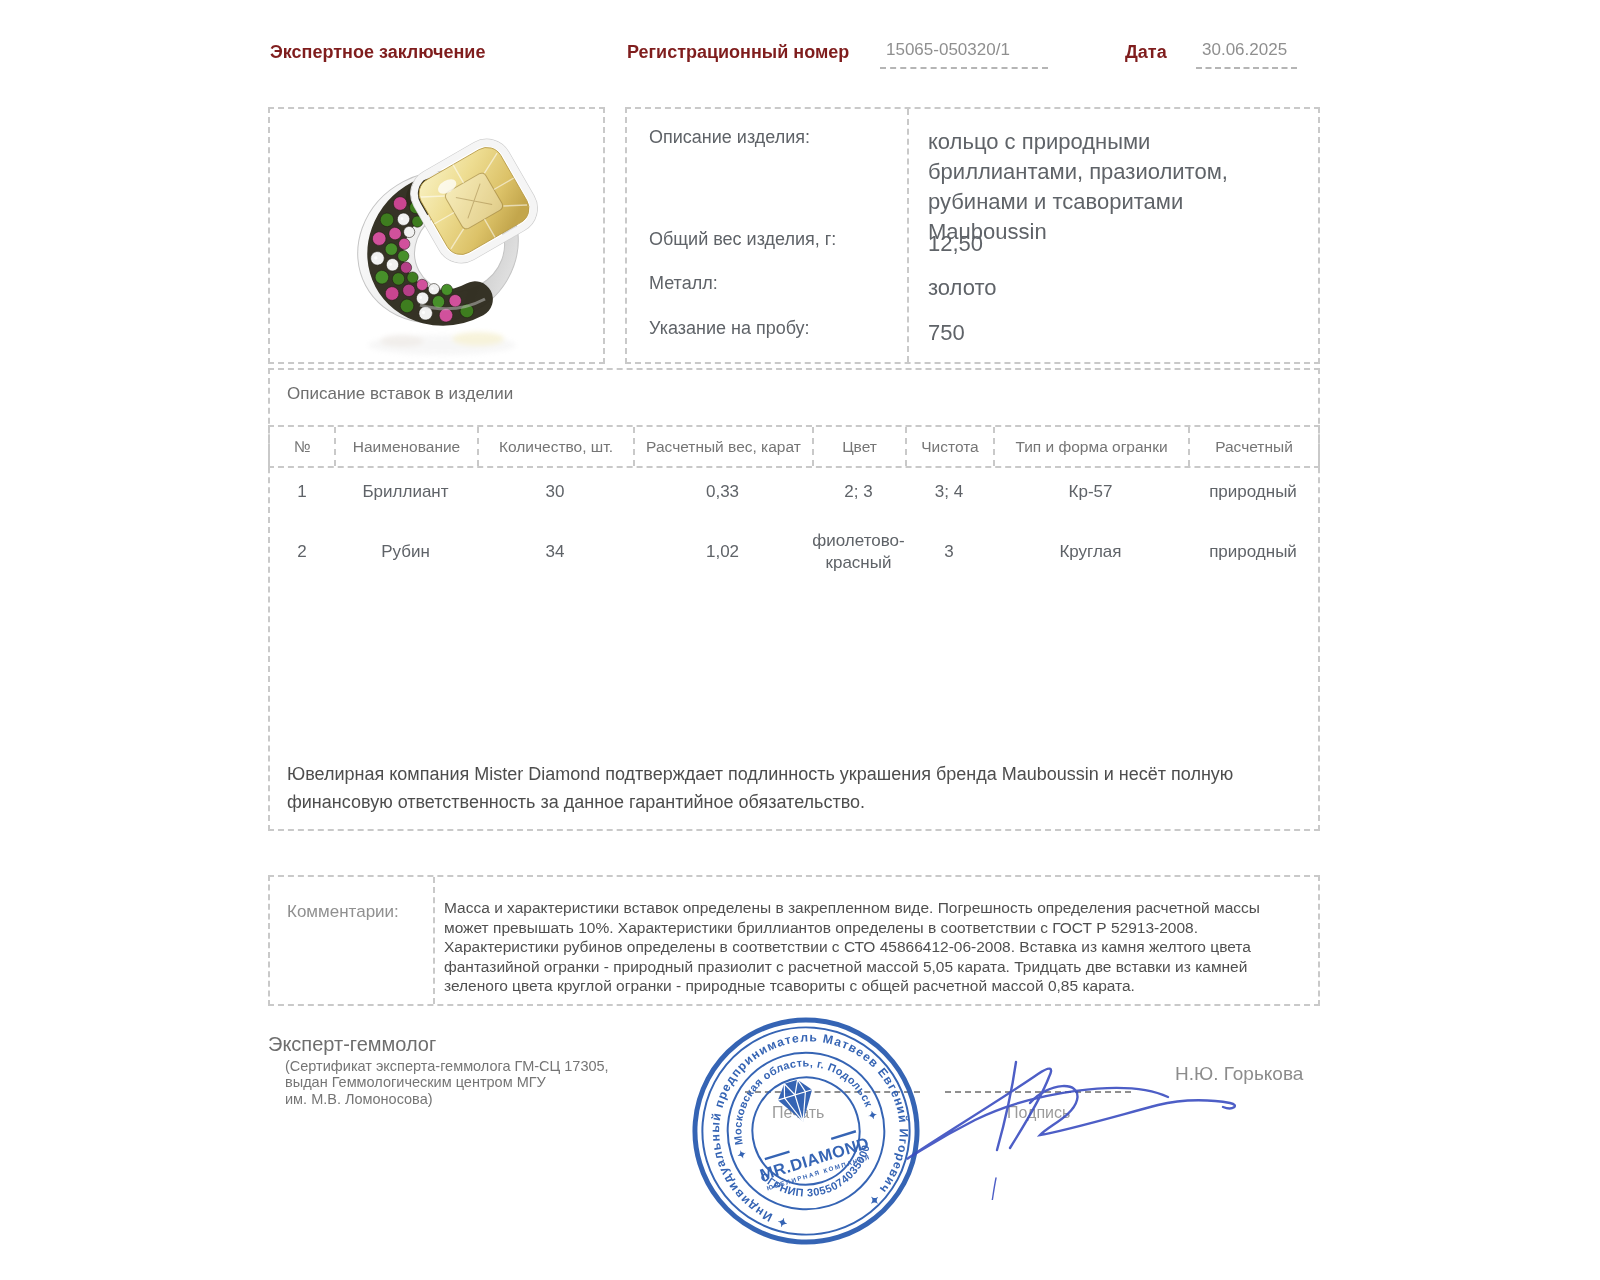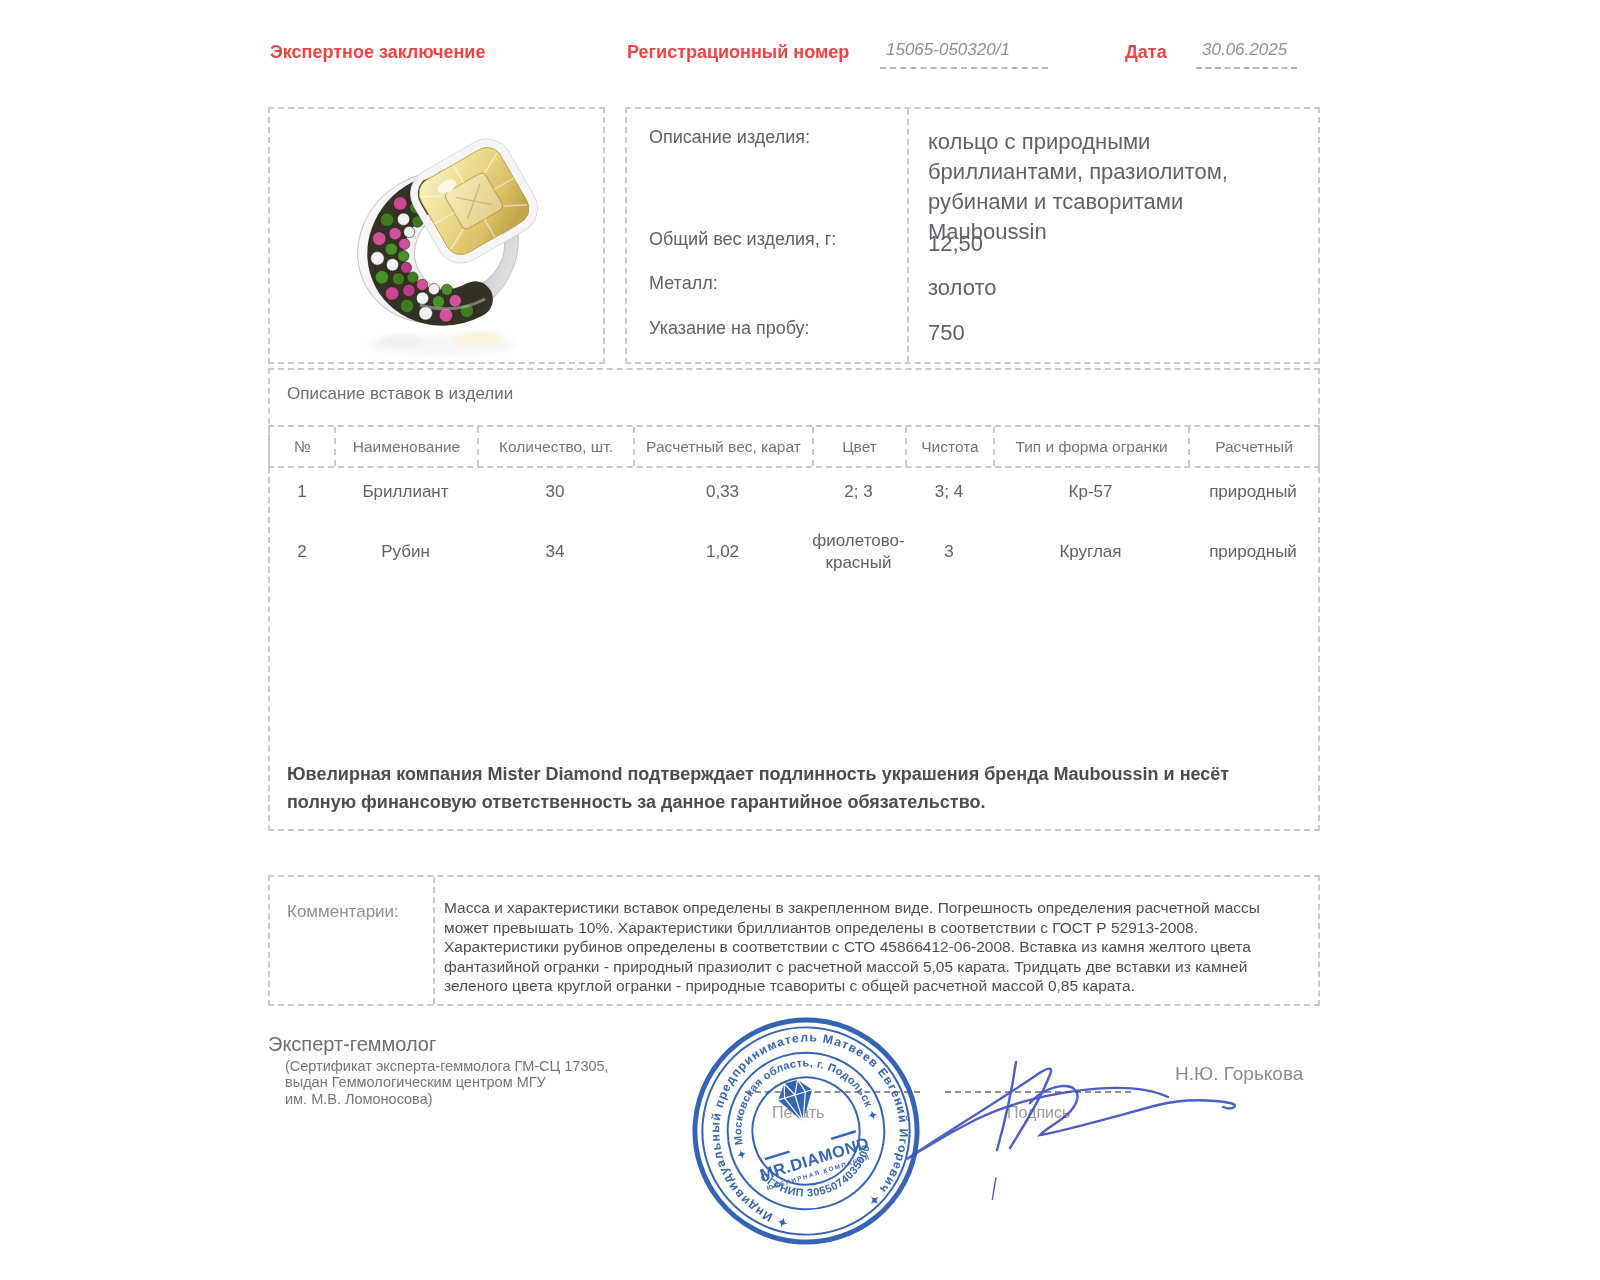--- a/index.html
+++ b/index.html
@@ -2,22 +2,22 @@
 <html><head>
 <meta charset="utf-8">
 <style>
   * { box-sizing: border-box; }
   html,body { margin:0; padding:0; background:#ffffff; }
   .page {
     position:relative; width:1600px; height:1280px; background:#fff;
     font-family:"Liberation Sans", sans-serif; color:#5f6368; overflow:hidden;
   }
   .abs { position:absolute; }
-  .hdr-label { font-size:18px; font-weight:bold; color:#ef4444; }
-  .hdr-value { font-size:17px; color:#8f8f8f; border-bottom:2px dashed #b5b5b5; padding:0 10px 7px 6px;font-style:italic; }
+  .hdr-label { font-size:18px; font-weight:bold; color:#7f1d1d; }
+  .hdr-value { font-size:17px; color:#8f8f8f; border-bottom:2px dashed #b5b5b5; padding:0 10px 7px 6px; }
   .dash-box { border:2px dashed #c9c9c9; background:#fff; }
 
   
   .photo-box { left:268px; top:107px; width:337px; height:257px; }
 
   
   .desc-box { left:625px; top:107px; width:695px; height:257px; }
   .desc-divider { position:absolute; left:280px; top:0; bottom:0; border-left:2px dashed #c9c9c9; }
   .desc-label { position:absolute; left:22px; font-size:18px; color:#5f6368; }
   .desc-value { position:absolute; left:301px; width:377px; font-size:22px; color:#5f6368; line-height:30px; }
@@ -31,21 +31,21 @@
                     font-size:15.5px; color:#757575; border-left:2px dashed #c9c9c9; }
   .tbl-head .cell:first-child { border-left:none; }
   .tbl-row { position:absolute; left:0; right:0; display:flex; }
   .tbl-row .cell { display:flex; align-items:center; justify-content:center; text-align:center;
                    font-size:17px; color:#5f6368; line-height:22px; }
   .row-1 { top:98px; height:48px; }
   .row-2 { top:150px; height:64px; }
   .c0{flex:0 0 64px;} .c1{flex:0 0 143px;text-align:right;} .c2{flex:0 0 156px;} .c3{flex:0 0 179px;}
   .c4{flex:0 0 93px;} .c5{flex:0 0 88px;text-align:right;} .c6{flex:0 0 195px;} .c7{flex:1;}
   .statement { position:absolute; left:17px; right:38px; bottom:13px;
-               font-size:18px; font-weight:bold; color:#4d4d4d; line-height:28px; }
+               font-size:18px; font-weight:normal; color:#4d4d4d; line-height:28px; }
 
   
   .comm-box { left:268px; top:875px; width:1052px; height:131px; }
   .comm-divider { position:absolute; left:163px; top:0; bottom:0; border-left:2px dashed #c9c9c9; }
   .comm-label { position:absolute; left:17px; top:25px; font-size:17px; color:#909090; }
   .comm-text { position:absolute; left:174px; top:21px; width:852px;
                font-size:15.5px; line-height:19.5px; color:#4f4f4f; }
 
   
   .expert-role { left:268px; top:1033px; font-size:20px; color:#6e6e6e; }

